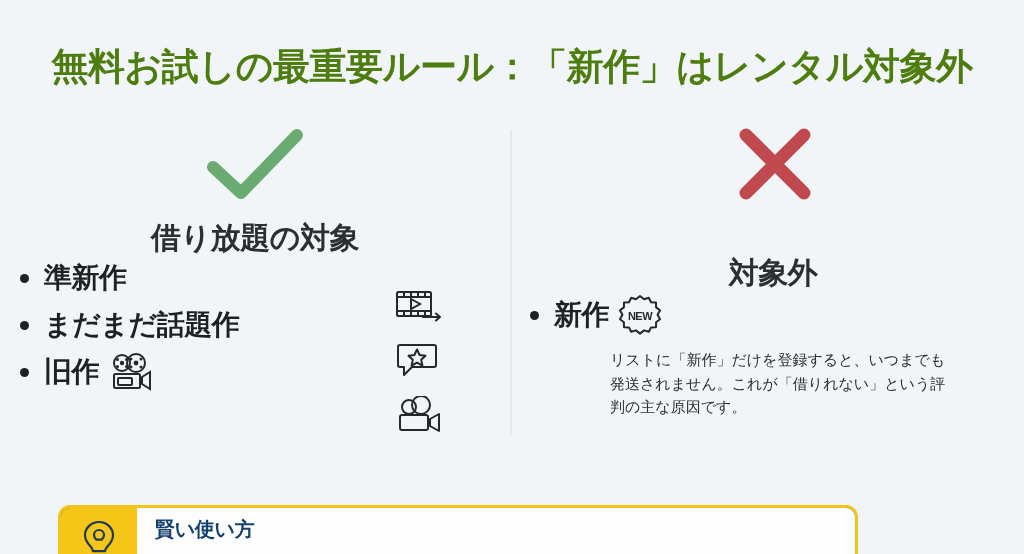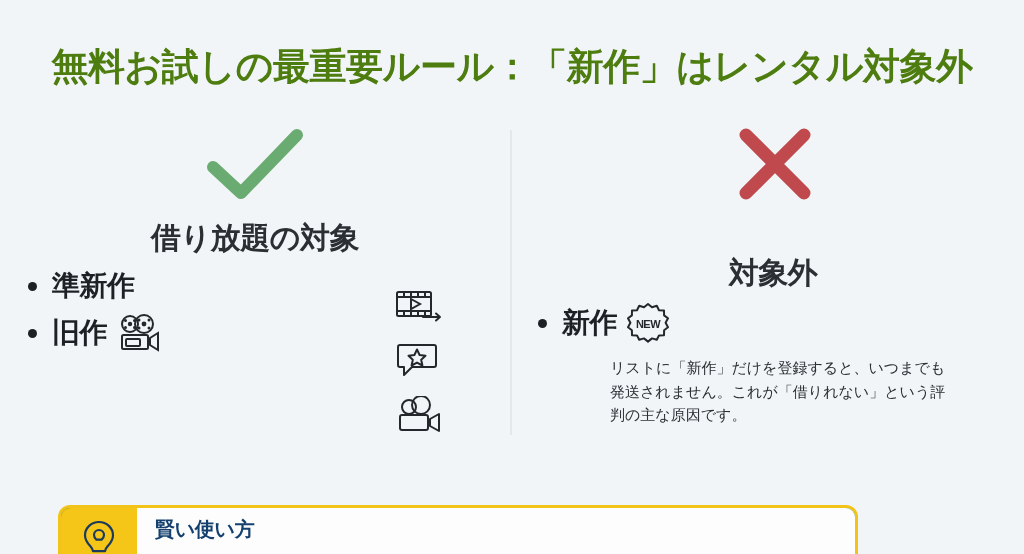--- a/index.html
+++ b/index.html
@@ -75,21 +75,21 @@
     font-weight: 700;
     color: #2b2f33;
     margin-top: 6px;
     letter-spacing: -0.5px;
   }
   .col-heading.right { padding-left: 16px; margin-top: 41px; }
 
   
   ul.bullets {
     list-style: none;
-    margin: 8px;
+    margin: 0;
     padding: 0;
   }
   .bullets-left {
     margin-top: 22px;
     margin-left: 98px;
   }
   .bullets-right {
     margin-top: 22px;
     margin-left: 48px;
   }
@@ -206,20 +206,24 @@
 
       <div class="col-heading">借り放題の対象</div>
 
       <ul class="bullets bullets-left">
 
         <li class="bullet">
           <span class="dot"></span>
           <span class="bullet-text">準新作</span>
         </li>
 
+        <li class="bullet">
+          <span class="dot"></span>
+          <span class="bullet-text">まだまだ話題作</span>
+        </li>
 
         <li class="bullet">
           <span class="dot"></span>
           <span class="bullet-text">旧作</span>
           <span class="bullet-inline-icon">
             <svg width="46" height="38" viewBox="0 0 46 38" fill="none" stroke="#24282c" stroke-width="2">
               <circle cx="13" cy="10" r="8"></circle>
               <circle cx="13" cy="10" r="2.2" fill="#24282c" stroke="none"></circle>
               <circle cx="8.5" cy="6.5" r="1.5" fill="#24282c" stroke="none"></circle>
               <circle cx="17.5" cy="6.5" r="1.5" fill="#24282c" stroke="none"></circle>

